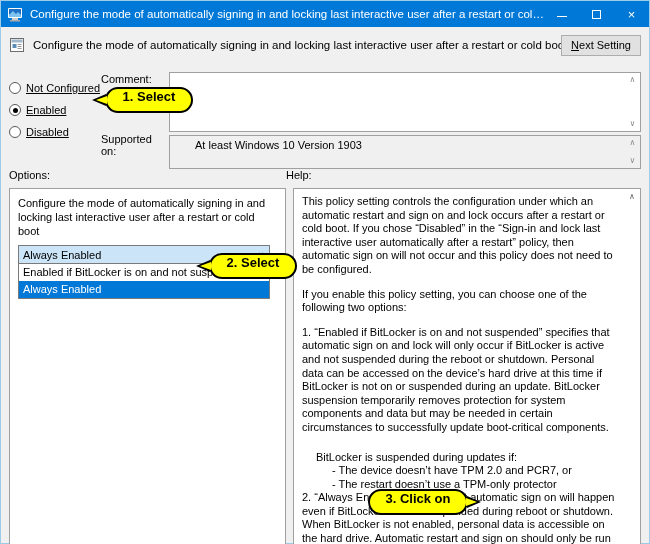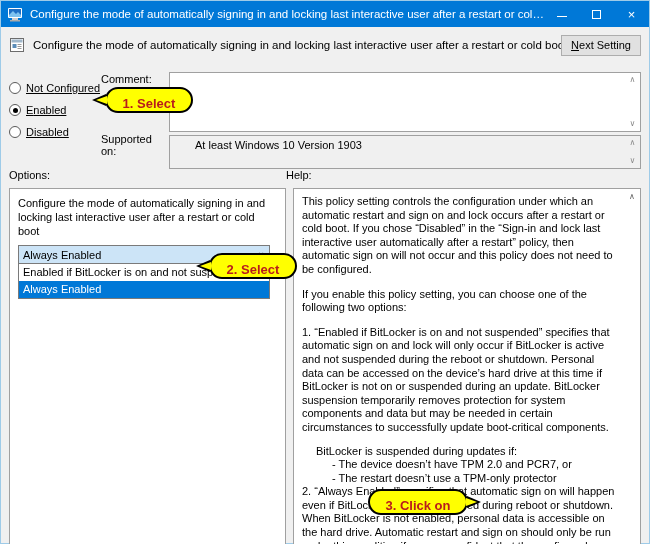--- a/index.html
+++ b/index.html
@@ -284,21 +284,21 @@
   }
   .combo-item.selected { background: #0078d7; color: #ffffff; }
 
   
   .help-text {
     font-size: 11px;
     line-height: 13.6px;
     padding-right: 14px;
   }
   .help-text p { margin: 0 0 11px 0; }
-  .help-text p.tight { margin-bottom: 10px; }
+  .help-text p.tight { margin-bottom: 16px; }
   .help-text .indent1 { display:block; padding-left: 14px; }
   .help-text .indent2 { display:block; padding-left: 30px; }
   .panel-scroll {
     position: absolute;
     right: 1px; top: 1px; bottom: 1px;
     width: 14px;
     background: #ffffff;
     display: flex;
     flex-direction: column;
     justify-content: space-between;
@@ -312,23 +312,23 @@
 
   
   .callout {
     position: absolute;
     background: #ffff00;
     border: 2px solid #000000;
     border-radius: 13px;
     font-family: "Liberation Sans", sans-serif;
     font-weight: bold;
     font-size: 13px;
-    color: #b91c1c;
-    display: flex;
-    align-items: flex-end;
+    color: #000000;
+    display: flex;
+    align-items: flex-start;
     justify-content: center;
     z-index: 50;
     white-space: nowrap;
     box-sizing: border-box;
   }
   .callout .tail {
     position: absolute;
     width: 0; height: 0;
   }
   

